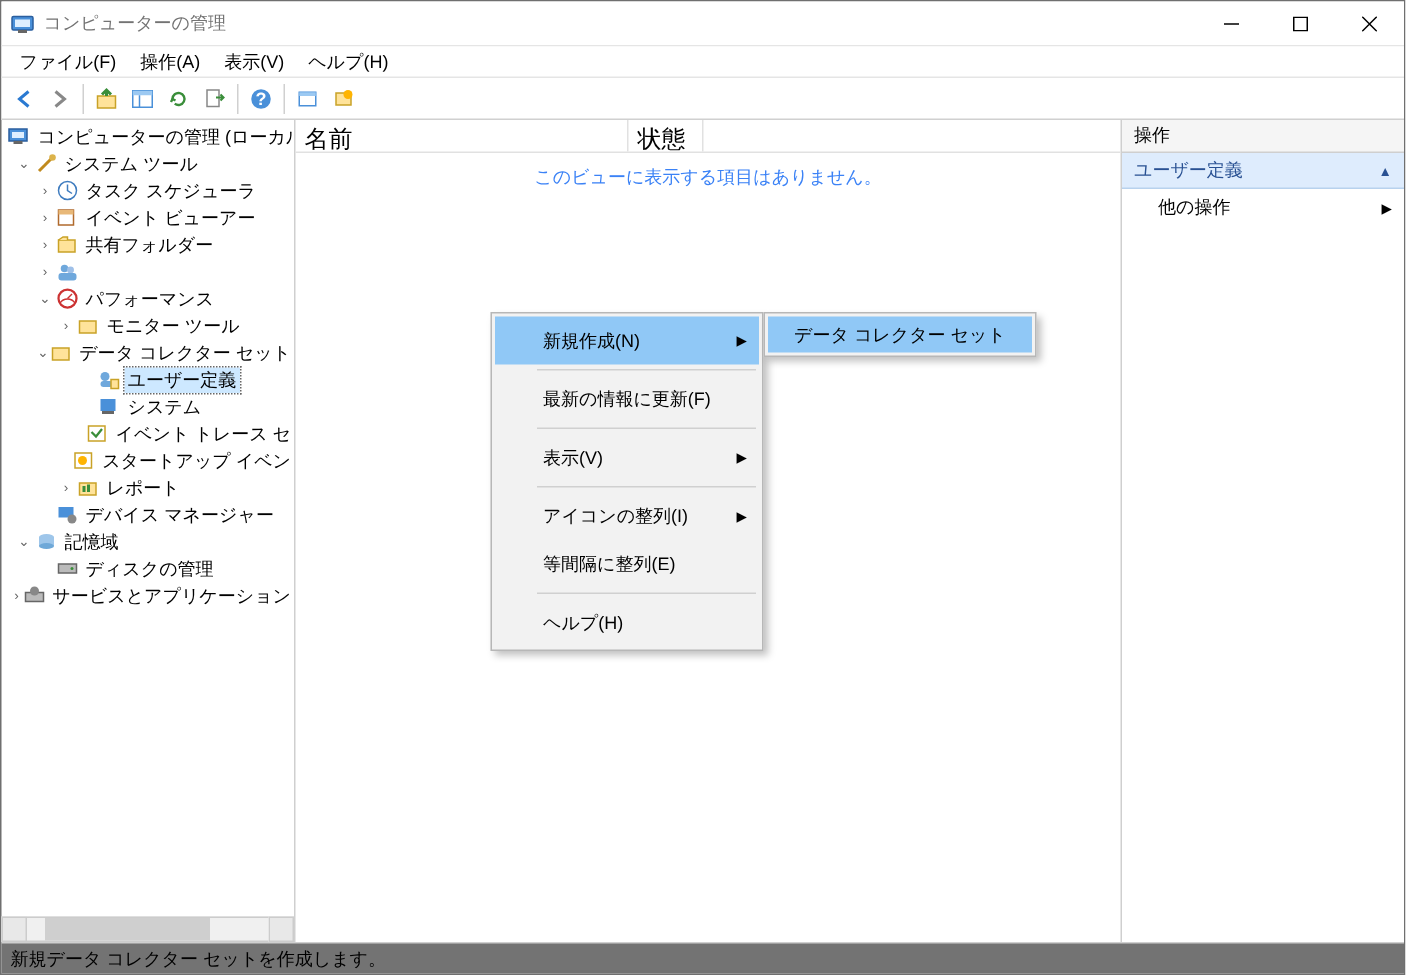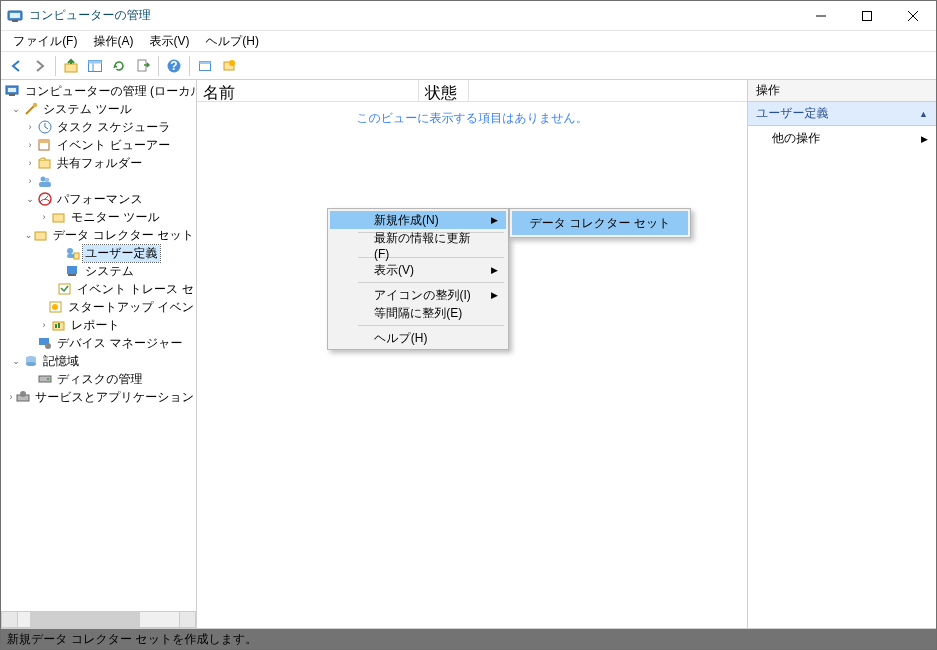--- a/index.html
+++ b/index.html
@@ -4,21 +4,21 @@
 <style>
   * { box-sizing: border-box; font-family: "Yu Gothic UI", "Meiryo", "MS PGothic", sans-serif; font-size: 12px; }
   html, body { margin: 0; padding: 0; height: 100%; }
   body { background: #fff; color: #000; overflow: hidden; }
 
   .window { width: 937px; height: 650px; display: flex; flex-direction: column; border: 1px solid #6f6f6f; background: #fff; }
 
   
   .title-bar { display: flex; align-items: center; height: 30px; background: #fff; border-bottom: 1px solid #e5e5e5; }
   .title-bar .app-icon { width: 16px; height: 16px; margin: 0 6px; }
-  .title-bar .title { flex: 1; font-size: 12px; color: #0c4a6e; }
+  .title-bar .title { flex: 1; font-size: 12px; color: #737373; }
   .title-ctrls { display: flex; }
   .title-ctrls .btn { width: 46px; height: 30px; display: flex; align-items: center; justify-content: center; color: #000; }
 
   
   .menu-bar { display: flex; align-items: center; height: 21px; background: #fff; padding: 0 4px; border-bottom: 1px solid #e5e5e5; }
   .menu-bar .item { padding: 2px 8px; cursor: default; }
 
   
   .tool-bar { display: flex; align-items: center; height: 28px; background: #fff; padding: 0 4px; gap: 2px; border-bottom: 1px solid #d0d0d0; }
   .tool-bar .tbtn { width: 22px; height: 22px; display: flex; align-items: center; justify-content: center; border: 1px solid transparent; }
@@ -50,21 +50,21 @@
   .actions-panel { width: 188px; display: flex; flex-direction: column; }
   .actions-header { height: 22px; display: flex; align-items: center; padding: 0 8px; background: #f5f5f5; border-bottom: 1px solid #cfcfcf; font-size: 12px; }
   .actions-group-title { display:flex; align-items:center; justify-content:space-between; background:#deecfd; padding:3px 8px; color:#295193; border-bottom:1px solid #b8d2ee; }
   .actions-item { display:flex; align-items:center; justify-content:space-between; padding:4px 8px 4px 24px;gap:40px; }
 
   
   .status-bar { height: 21px; border-top: 1px solid #cfcfcf; background: #737373; display: flex; align-items: center; padding: 0 6px; font-size: 12px; }
 
   
   .context-menu { position: absolute; top: 128px; left: 130px; width: 182px; background: #f2f2f2; border: 1px solid #b7b7b7; box-shadow: 3px 3px 5px rgba(0,0,0,0.25); padding: 2px; }
-  .context-menu .mrow { display: flex; align-items: center; height: 18px; padding: 0 24px 0 44px; position: relative; cursor: default; }
+  .context-menu .mrow { display: flex; align-items: center; height: 32px; padding: 0 24px 0 32px; position: relative; cursor: default; }
   .context-menu .mrow.selected { background: #90c8f6; }
   .context-menu .mrow .arrow { position: absolute; right: 8px; font-size: 9px; }
   .context-menu .msep { height: 1px; background: #d0d0d0; margin: 3px 2px 3px 28px; }
 
   .sub-menu { position: absolute; top: 128px; left: 312px; width: 182px; background: #f2f2f2; border: 1px solid #b7b7b7; box-shadow: 3px 3px 5px rgba(0,0,0,0.25); padding: 2px; }
   .sub-menu .mrow { display: flex; align-items: center; justify-content: center; height: 24px; cursor: default; }
   .sub-menu .mrow.selected { background: #90c8f6; }
 
   .ind { display:inline-block; }
   svg { display:block; }

